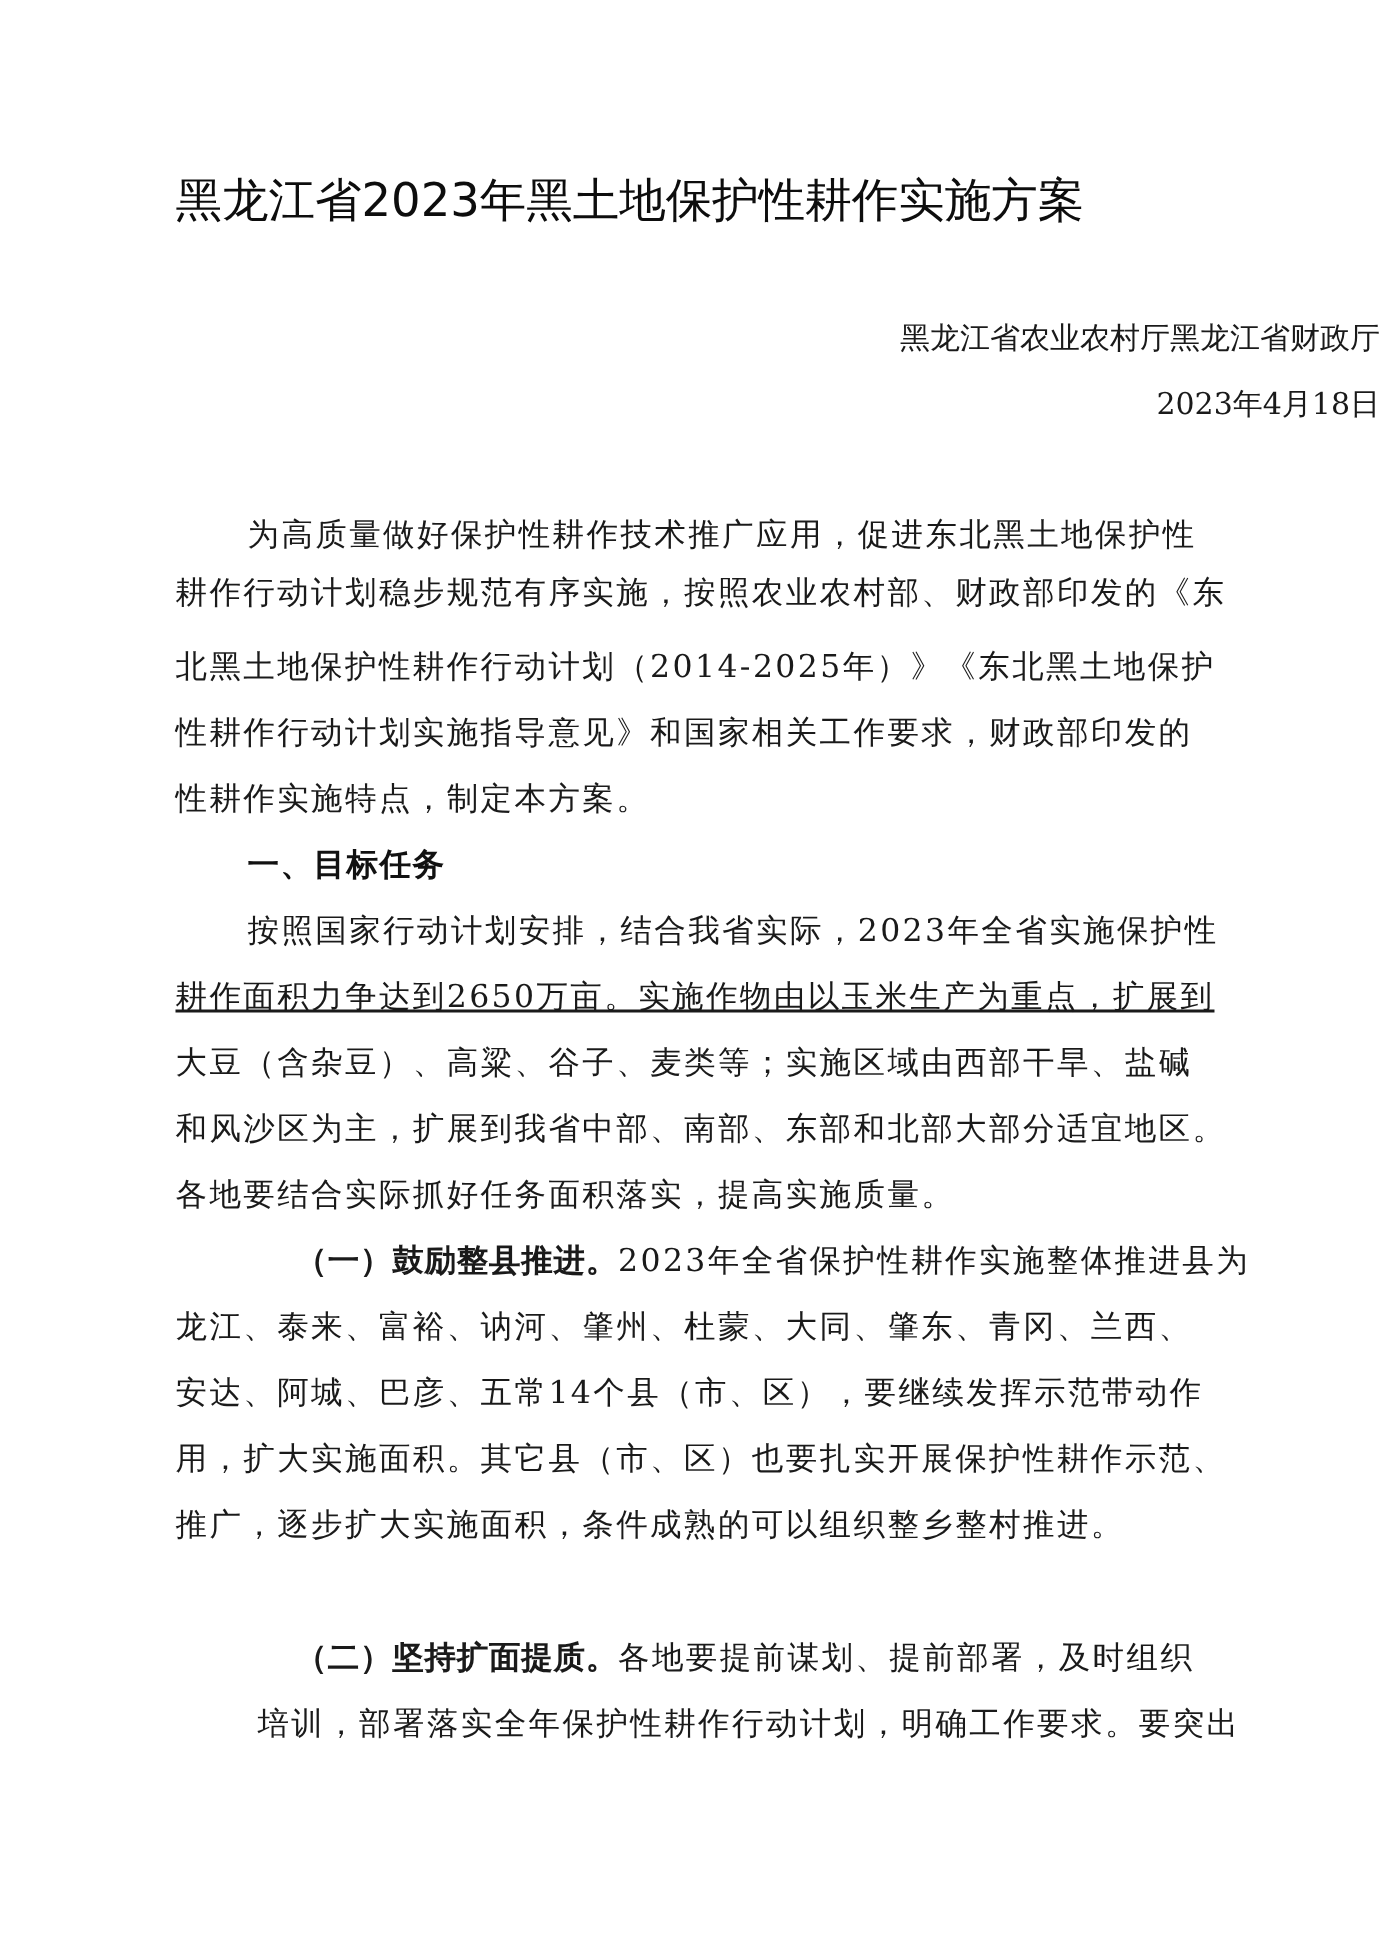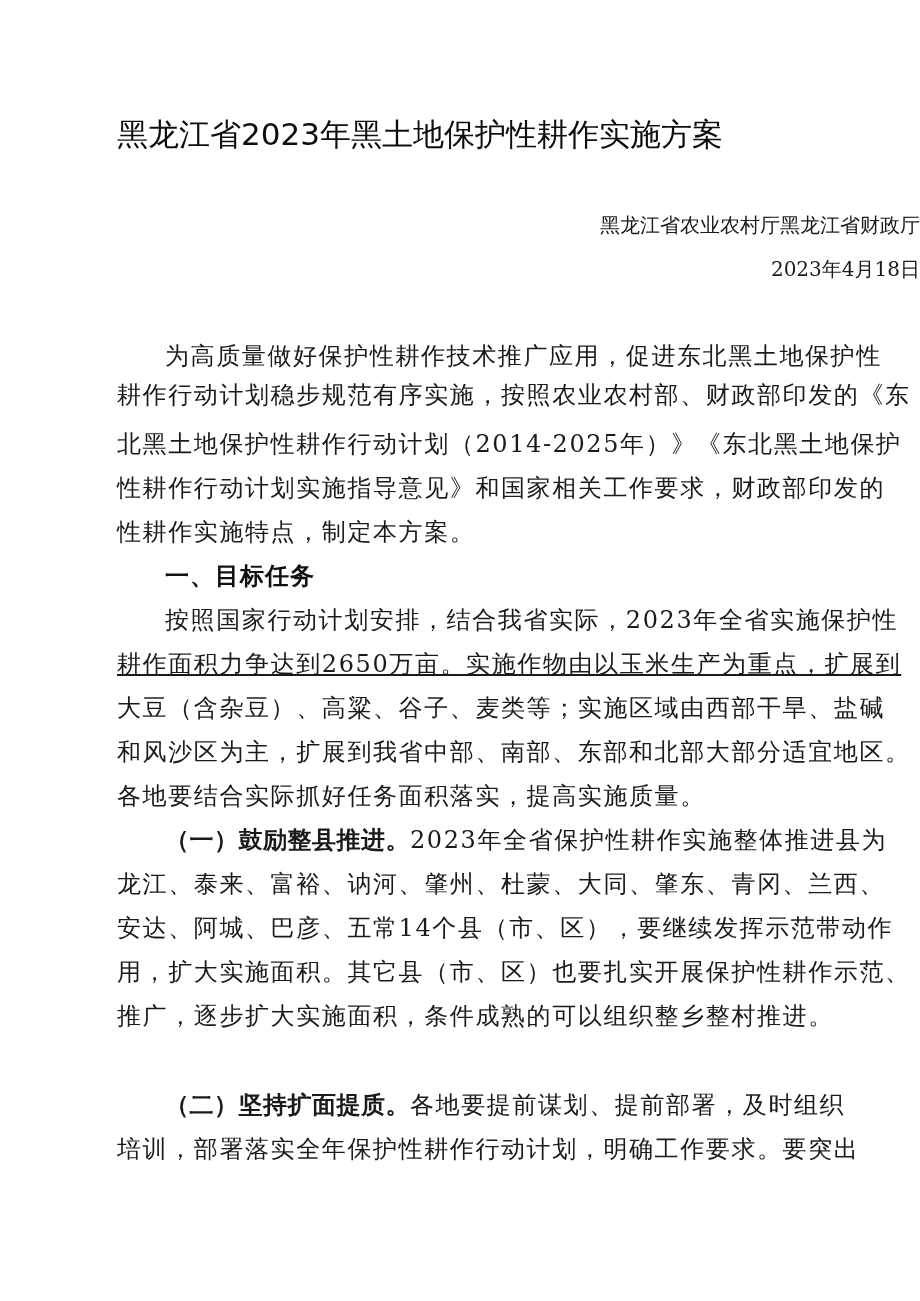--- a/index.html
+++ b/index.html
@@ -41,37 +41,38 @@
       font-size: 20px;
       line-height: 30px;
       white-space: nowrap;
       color: #1a1a1a;
     }
     .line {
       position: absolute;
       left: 117px;
       width: 710px;
       font-family: "DejaVu Serif", "Liberation Serif", serif;
-      font-size: 24px;
+      font-size: 21px;
       line-height: 30px;
       white-space: nowrap;
       color: #1a1a1a;
       letter-spacing: 1.6px;
     }
     .indent { left: 165px; width: 662px; }
     .heading {
       font-family: "DejaVu Sans", "Liberation Sans", sans-serif;
       font-weight: bold;
       color: #111111;
       letter-spacing: 1px;
     }
     .bold {
       font-family: Liberation Serif, serif;
       font-weight: bold;
       letter-spacing: 0.5px;
+      margin-left: 32px;
     }
   </style>
 </head>
 <body>
 
 <div class="page">
 
   <div class="title">黑龙江省2023年黑土地保护性耕作实施方案</div>
 
   <div class="center" style="top:210px;">黑龙江省农业农村厅黑龙江省财政厅</div>
@@ -95,15 +96,15 @@
     <span class="bold">（一）鼓励整县推进。</span><span>2023年全省保护性耕作实施整体推进县为</span>
   </div>
   <div class="line" style="top:869px;">龙江、泰来、富裕、讷河、肇州、杜蒙、大同、肇东、青冈、兰西、</div>
   <div class="line" style="top:913px;">安达、阿城、巴彦、五常14个县（市、区），要继续发挥示范带动作</div>
   <div class="line" style="top:957px;">用，扩大实施面积。其它县（市、区）也要扎实开展保护性耕作示范、</div>
   <div class="line" style="top:1001px;">推广，逐步扩大实施面积，条件成熟的可以组织整乡整村推进。</div>
 
   <div class="line indent" style="top:1090px;">
     <span class="bold">（二）坚持扩面提质。</span><span>各地要提前谋划、提前部署，及时组织</span>
   </div>
-  <div class="line" style="top:1134px;">培训，部署落实全年保护性耕作行动计划，明确工作要求。要突出</div>
+  <div class="line" style="top:1134px;text-align:right;">培训，部署落实全年保护性耕作行动计划，明确工作要求。要突出</div>
 
 </div>
 
 </body></html>

